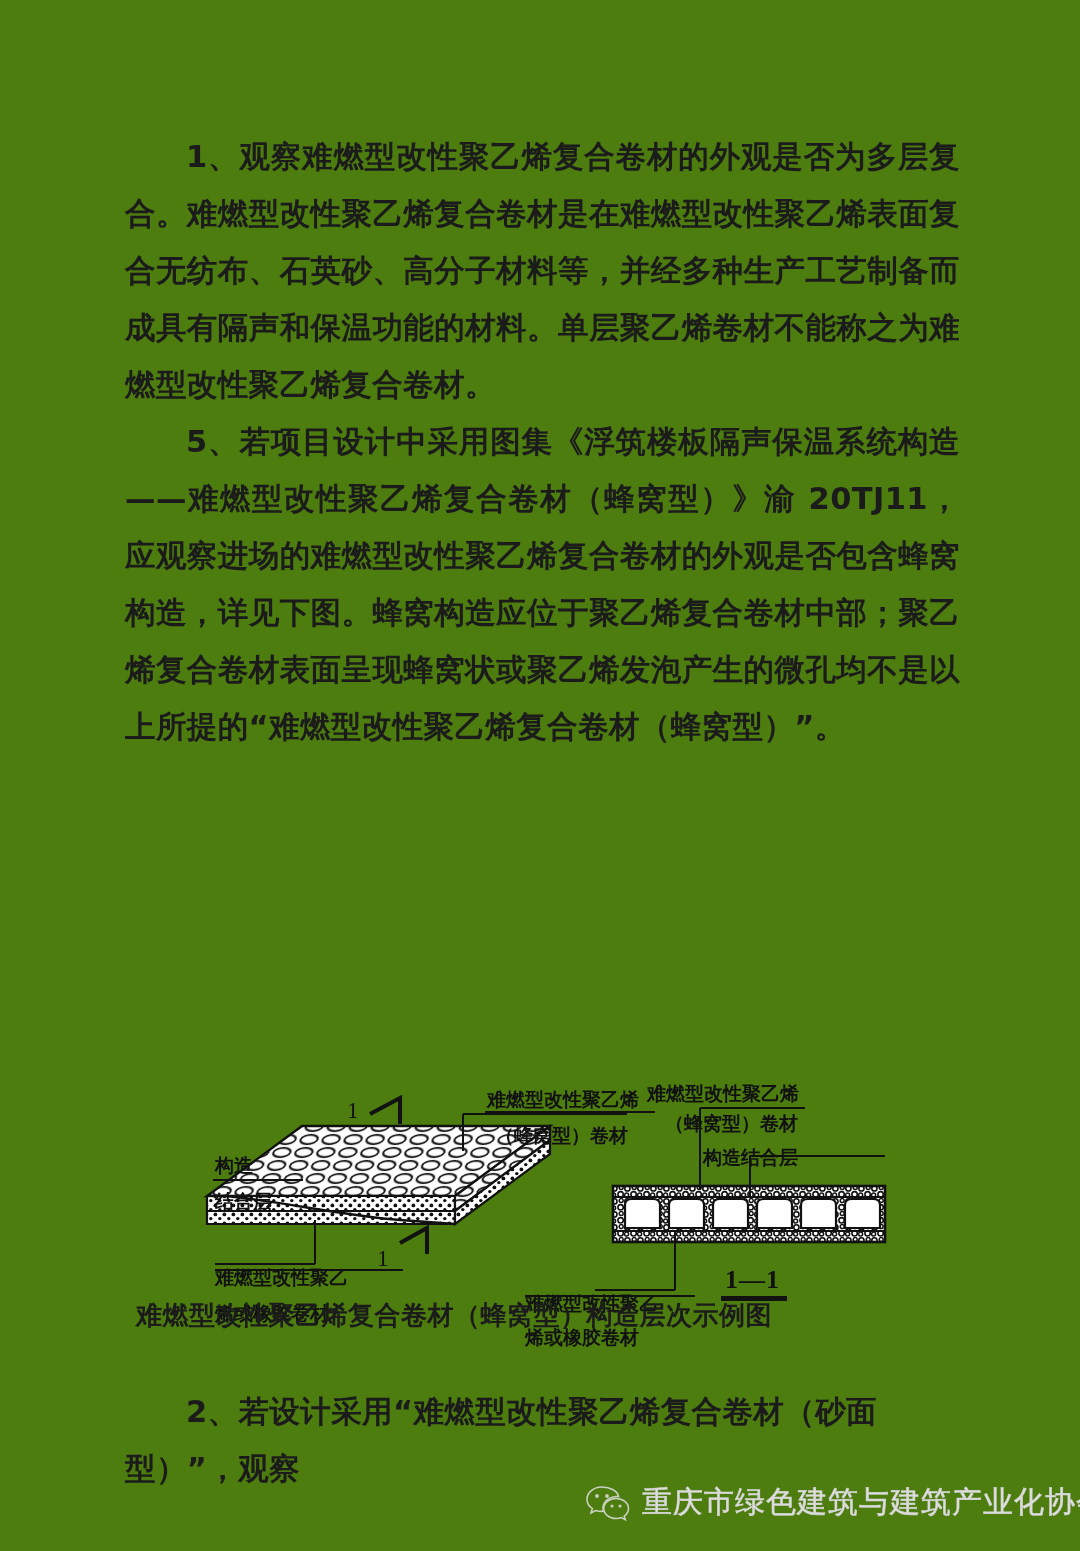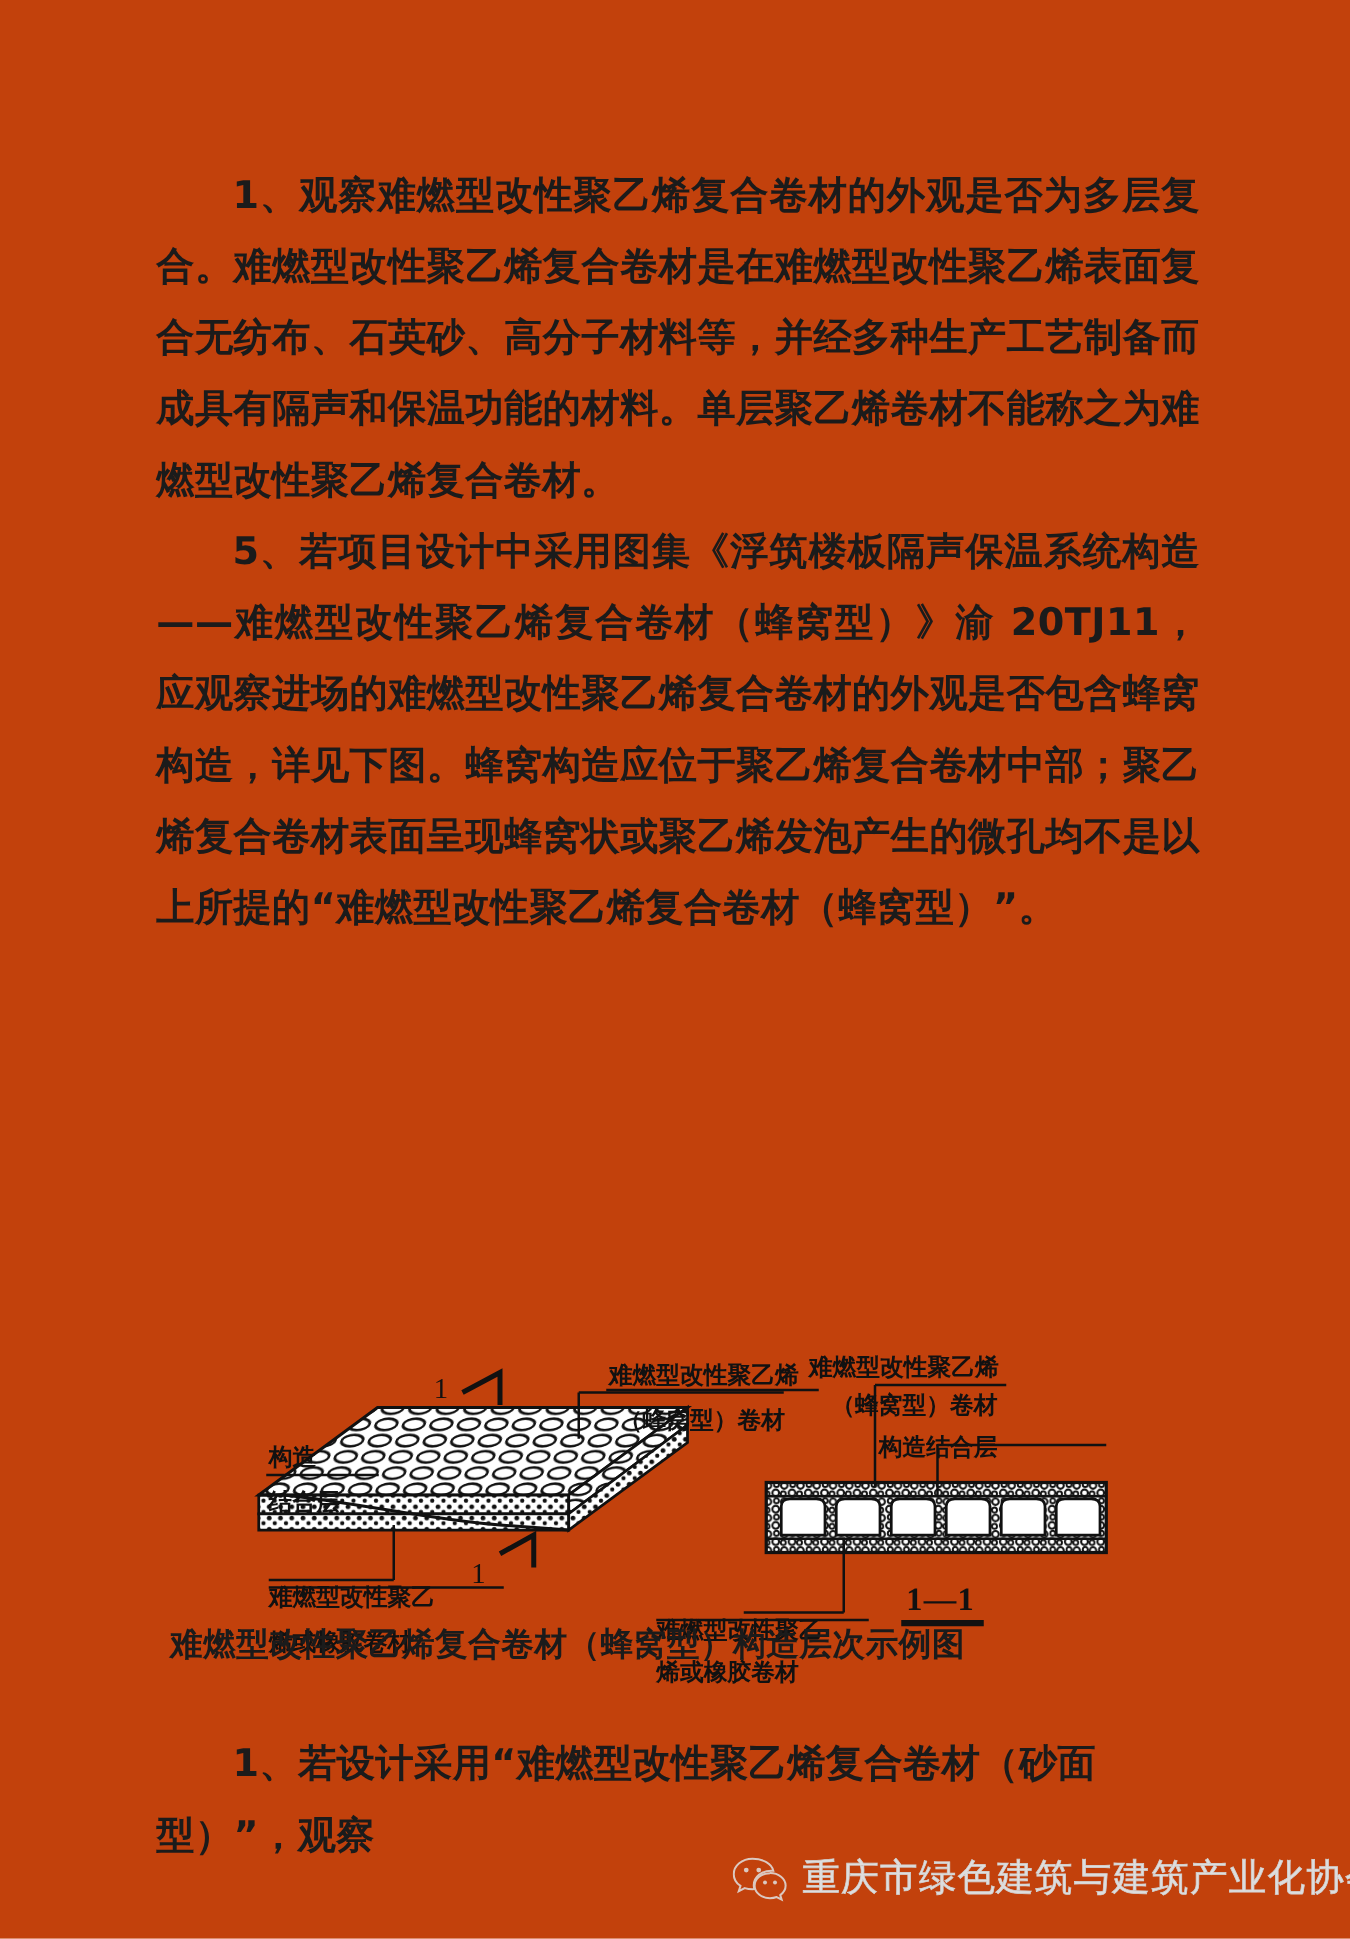--- a/index.html
+++ b/index.html
@@ -8,21 +8,21 @@
     padding: 0;
     background: #ffffff;
   }
   body {
     font-family: "Liberation Serif", "DejaVu Serif", serif;
   }
   .page {
     position: relative;
     width: 1080px;
     height: 1551px;
-    background: #c2410c;
+    background: #4d7c0f;
     overflow: hidden;
   }
   .doc-body {
     position: absolute;
     left: 125px;
     top: 128px;
     width: 835px;
   }
   .para {
     font-size: 30.5px;
@@ -220,21 +220,21 @@
       <rect x="526" y="228" width="66" height="5" fill="#111"></rect>
 
       <line x1="20" y1="202" x2="208" y2="202" stroke="#111" stroke-width="2"></line>
       <line x1="290" y1="44" x2="460" y2="44" stroke="#111" stroke-width="2"></line>
       <line x1="330" y1="228" x2="500" y2="228" stroke="#111" stroke-width="2"></line>
     </svg>
   </div>
 
   <div class="fig-caption">难燃型改性聚乙烯复合卷材（蜂窝型）构造层次示例图</div>
 
-  <p class="para-six">1、若设计采用“难燃型改性聚乙烯复合卷材（砂面型）”，观察</p>
+  <p class="para-six">2、若设计采用“难燃型改性聚乙烯复合卷材（砂面型）”，观察</p>
 
   <div class="footer">
     <svg class="wechat-icon" width="44" height="38" viewBox="0 0 44 38">
       <path d="M16 3 C7.5 3 1 8.6 1 15.3 c0 3.8 2.1 7.2 5.4 9.4 l-1.4 4.3 4.8 -2.5
                c1.9 .6 3.9 .9 6.2 .9 .5 0 1 0 1.5 -.1 -.3 -1 -.5 -2 -.5 -3.1
                0 -6.5 6.3 -11.7 14.1 -11.7 .5 0 1 0 1.5 .1 C31.5 7 24.5 3 16 3 z" fill="none" stroke="#e0e0e0" stroke-width="1.6"></path>
       <circle cx="11" cy="12" r="1.9" fill="#e0e0e0"></circle>
       <circle cx="21" cy="12" r="1.9" fill="#e0e0e0"></circle>
       <path d="M30 14.5 c-6.8 0 -12.3 4.5 -12.3 10 0 5.5 5.5 10 12.3 10
                1.9 0 3.7 -.3 5.3 -.9 l4 2.1 -1.1 -3.6 c2.6 -1.8 4.3 -4.5 4.3 -7.6

